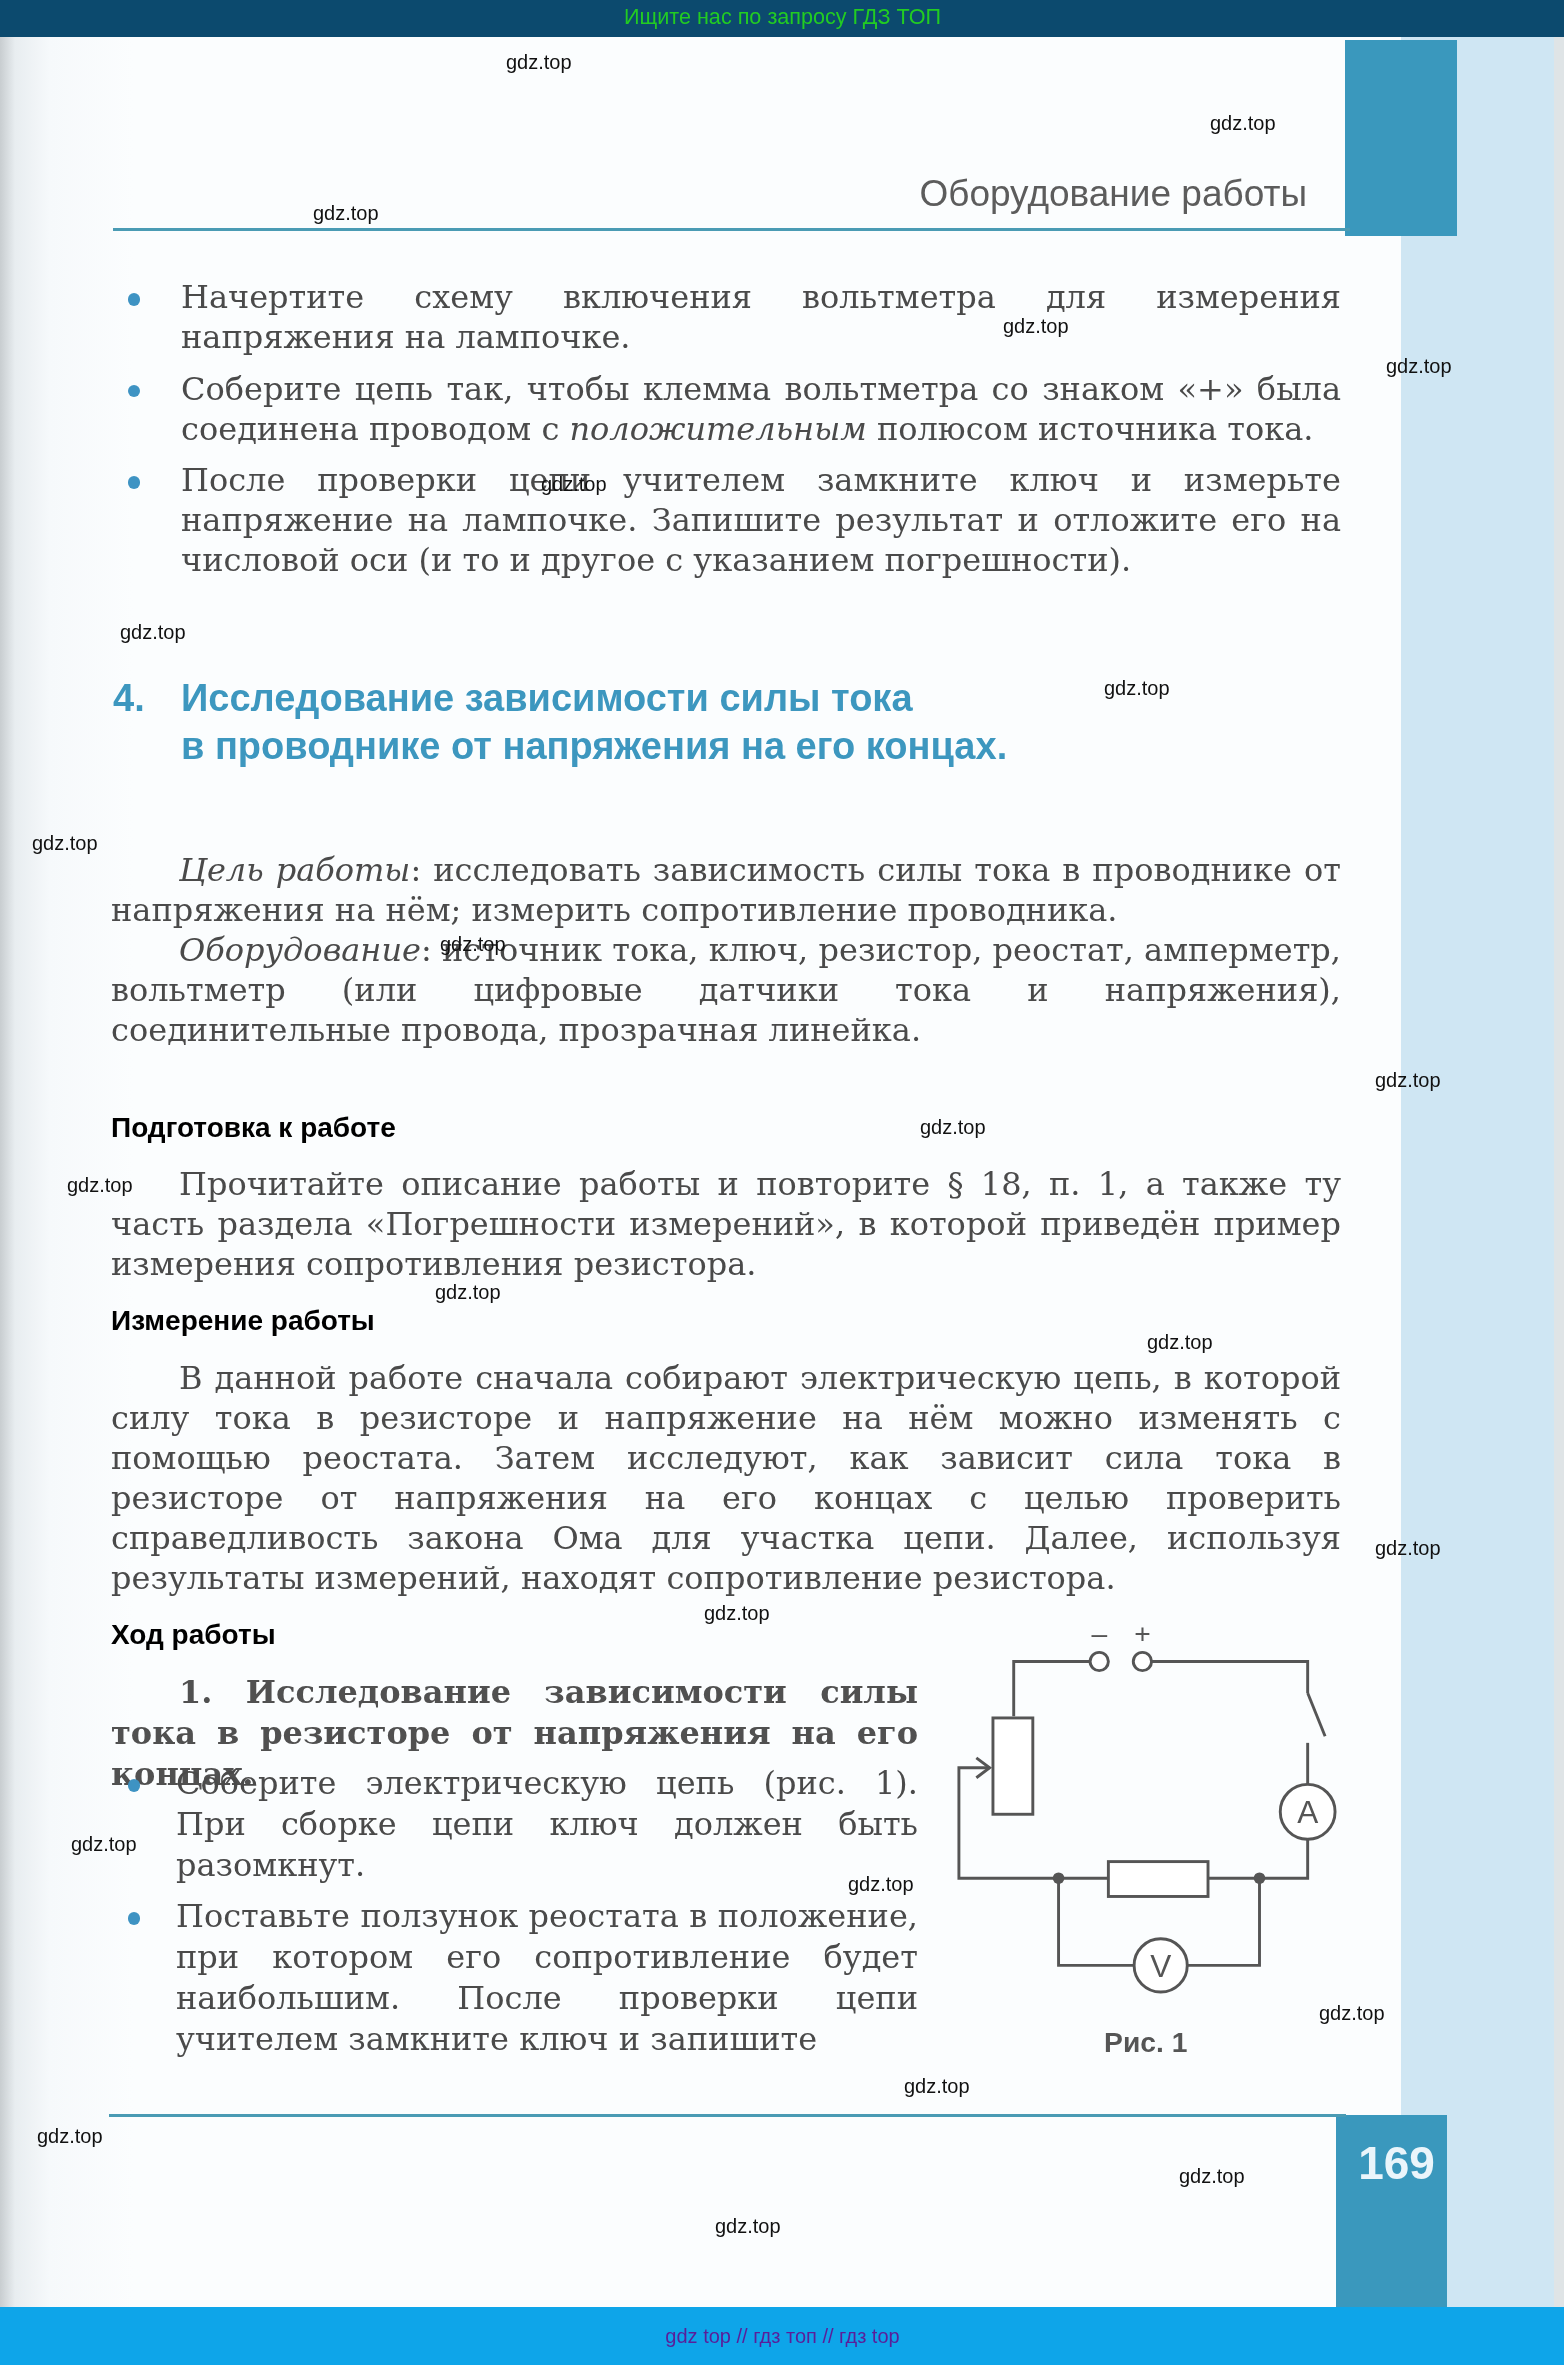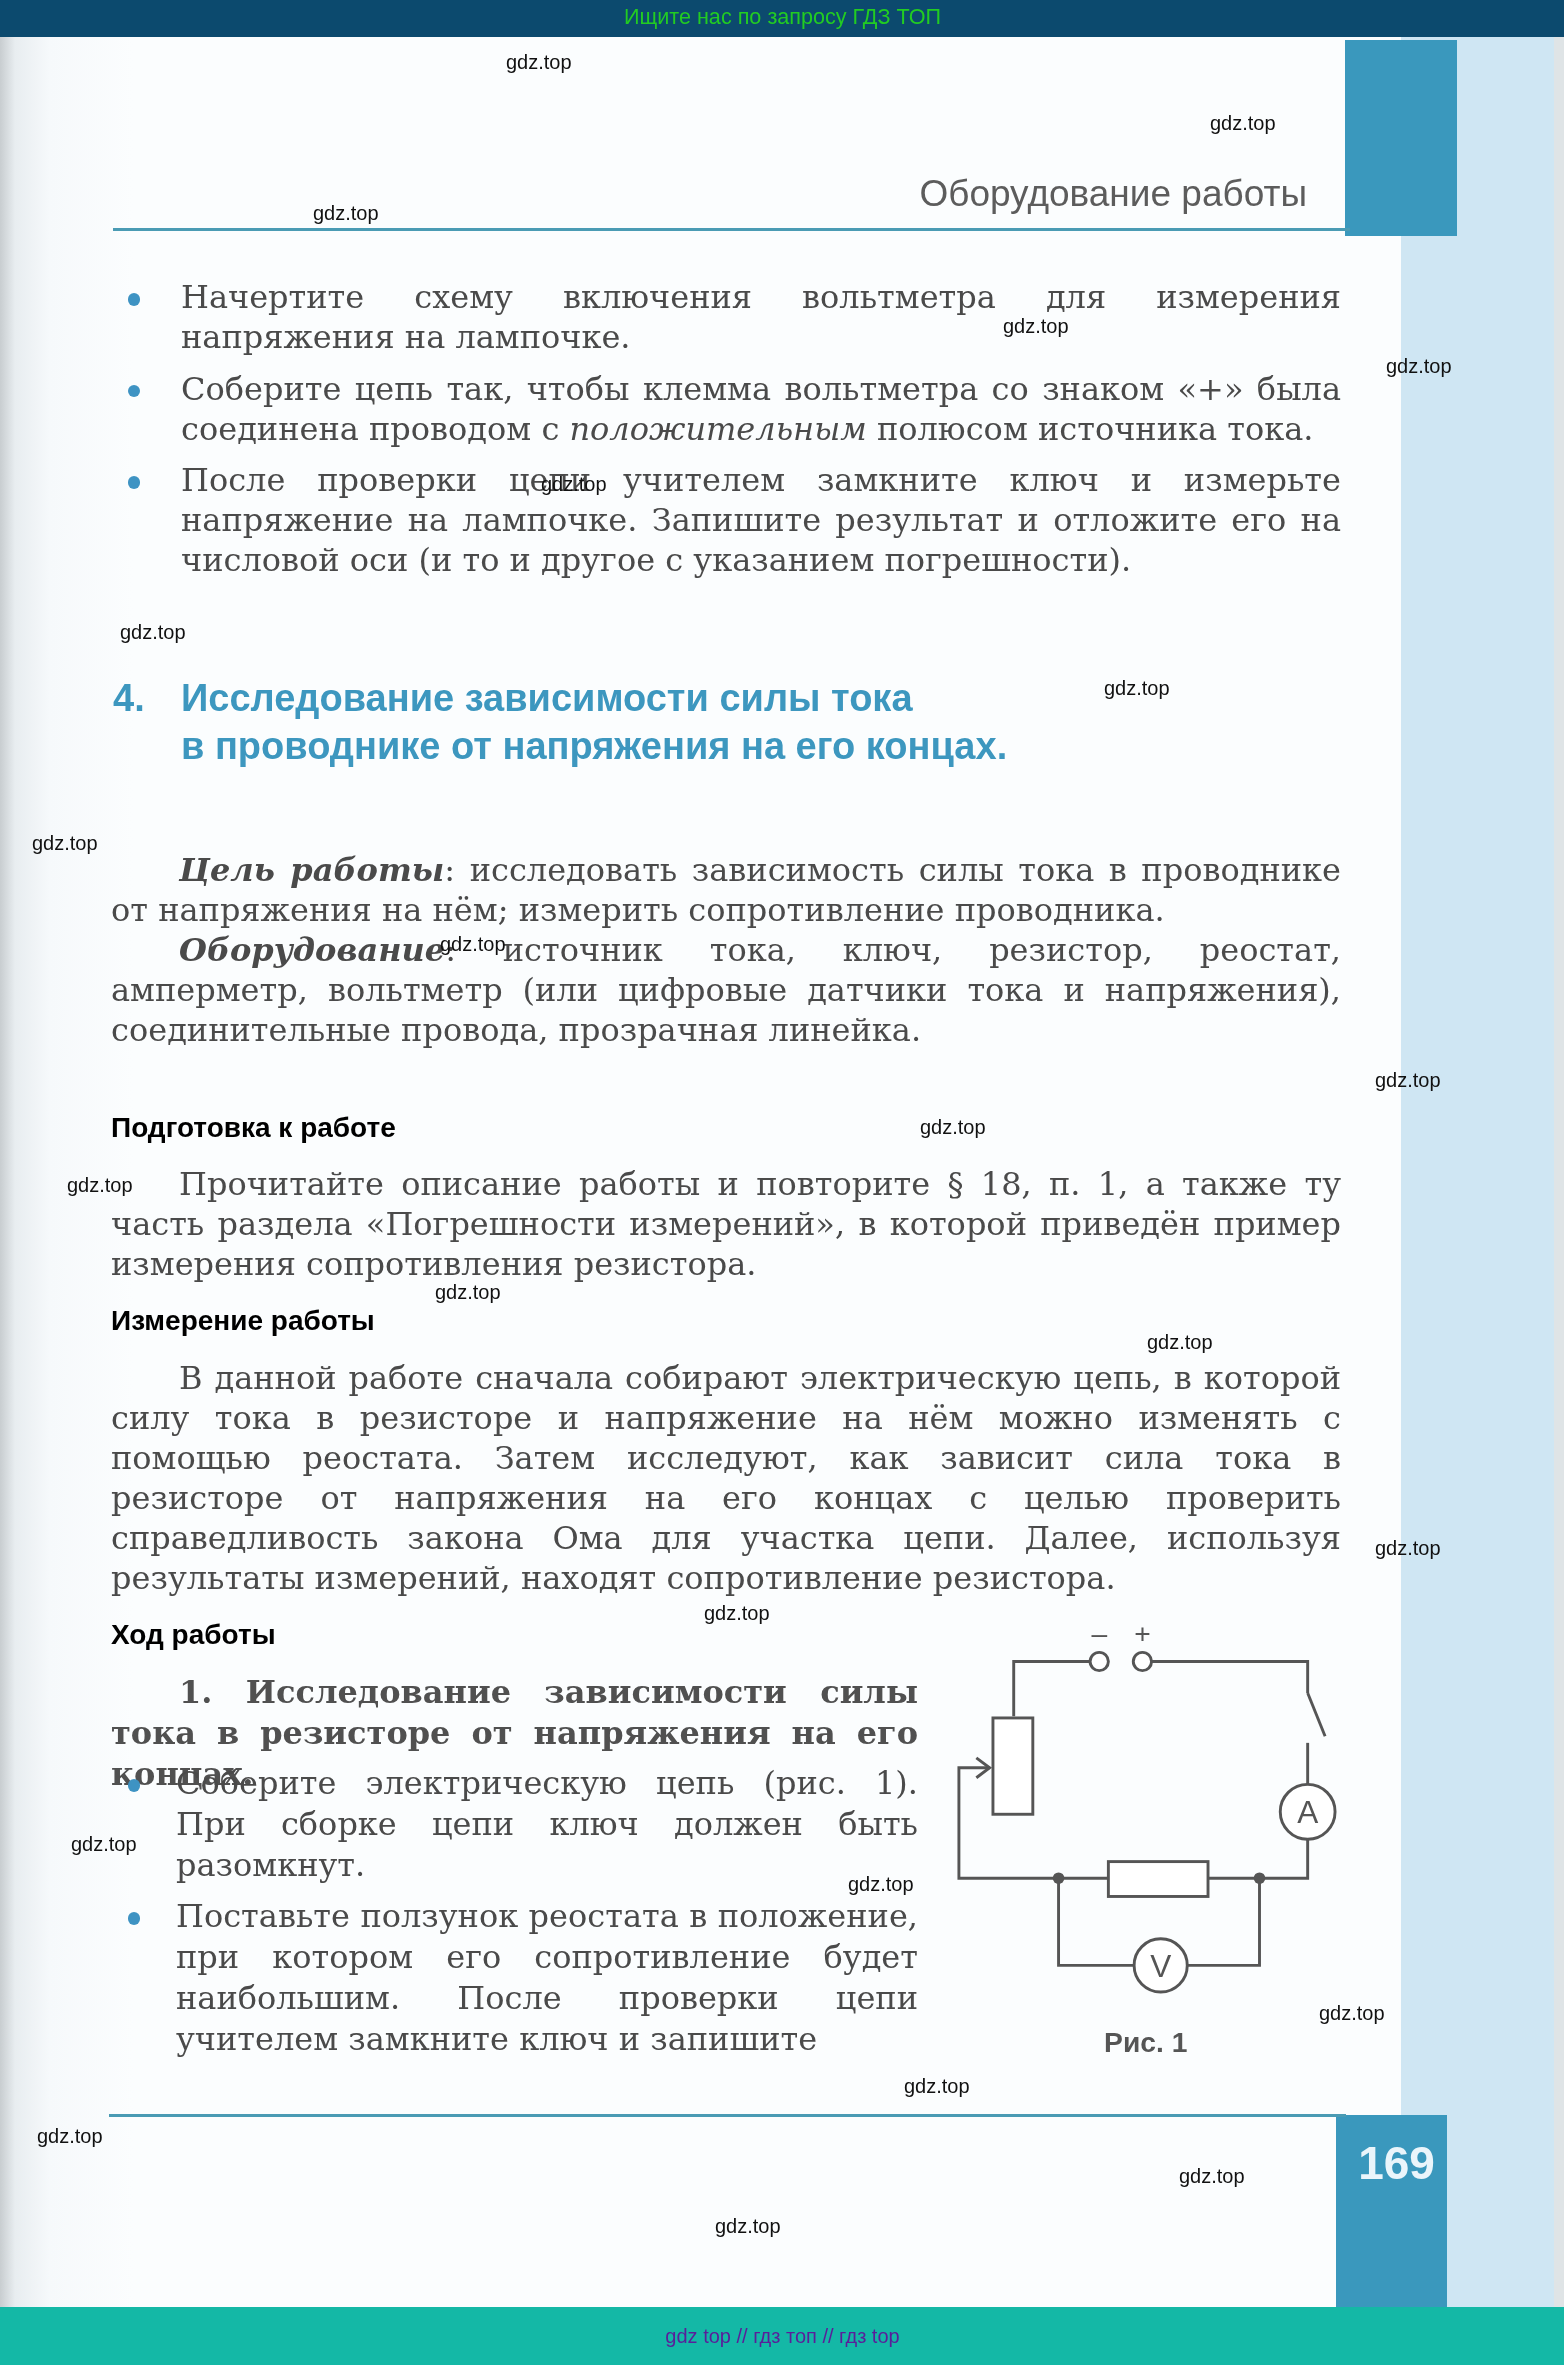--- a/index.html
+++ b/index.html
@@ -16,27 +16,27 @@
   .rule-top { position:absolute; left:113px; top:228px; width:1237px; height:3.3px; background:#4a9bb4; }
   .rule-bottom { position:absolute; left:109px; top:2114px; width:1237px; height:3.3px; background:#4a9bb4; }
   .body-text { position:absolute; left:111px; width:1230px; font-size:32px; line-height:40px; color:#4a4a4a; text-align:justify; }
   .bullet { position:relative; padding-left:70px; }
   .bullet::before { content:""; position:absolute; left:16.6px; top:16px; width:12.5px; height:12.5px; border-radius:50%; background:#3e93c3; }
   .ital { font-style:italic; }
   .lab-title { position:absolute; left:113px; top:674px; font-family:"Liberation Sans", sans-serif; font-weight:bold; font-size:38px; line-height:48px; color:#3d97bf; }
   .lab-title .num { display:inline-block; width:68px; }
   .lab-title .indent { padding-left:68px; }
   .subhead { position:absolute; left:111px; font-family:"Liberation Sans", sans-serif; font-weight:bold; font-size:28px; color:#000000; }
-  .label-b { font-weight:bold; font-style:italic;margin-top:21px; }
+  .label-b { font-weight:normal; font-style:italic;margin-top:21px; }
   .p-indent { text-indent:68px; }
   .step-title { position:absolute; left:111px; top:1672px; width:807px; font-weight:bold; font-size:32px; line-height:41px; color:#505050; text-align:justify; }
   .col-text { position:absolute; left:111px; width:807px; font-size:32px; line-height:41px; color:#4a4a4a; text-align:justify; }
   .circuit { position:absolute; left:938px; top:1610px; width:457px; height:465px; }
   .watermark { position:absolute; font-family:"Liberation Sans", sans-serif; font-size:20px; color:#111; }
-  .bottom-banner { position:absolute; left:0; top:2307px; width:1565px; height:58px; background:#14b8a6; text-align:center; }
+  .bottom-banner { position:absolute; left:0; top:2307px; width:1565px; height:58px; background:#0ea5e9; text-align:center; }
   .bottom-banner span { font-family:"Liberation Sans", sans-serif; font-size:20px; color:#5a1e9a; line-height:58px; }
 </style>
 </head>
 <body>
 
 <div class="top-banner"><span>Ищите нас по запросу ГДЗ ТОП</span></div>
 
 <div class="page"></div>
 <div class="right-band"></div>
 <div class="right-edge"></div>

